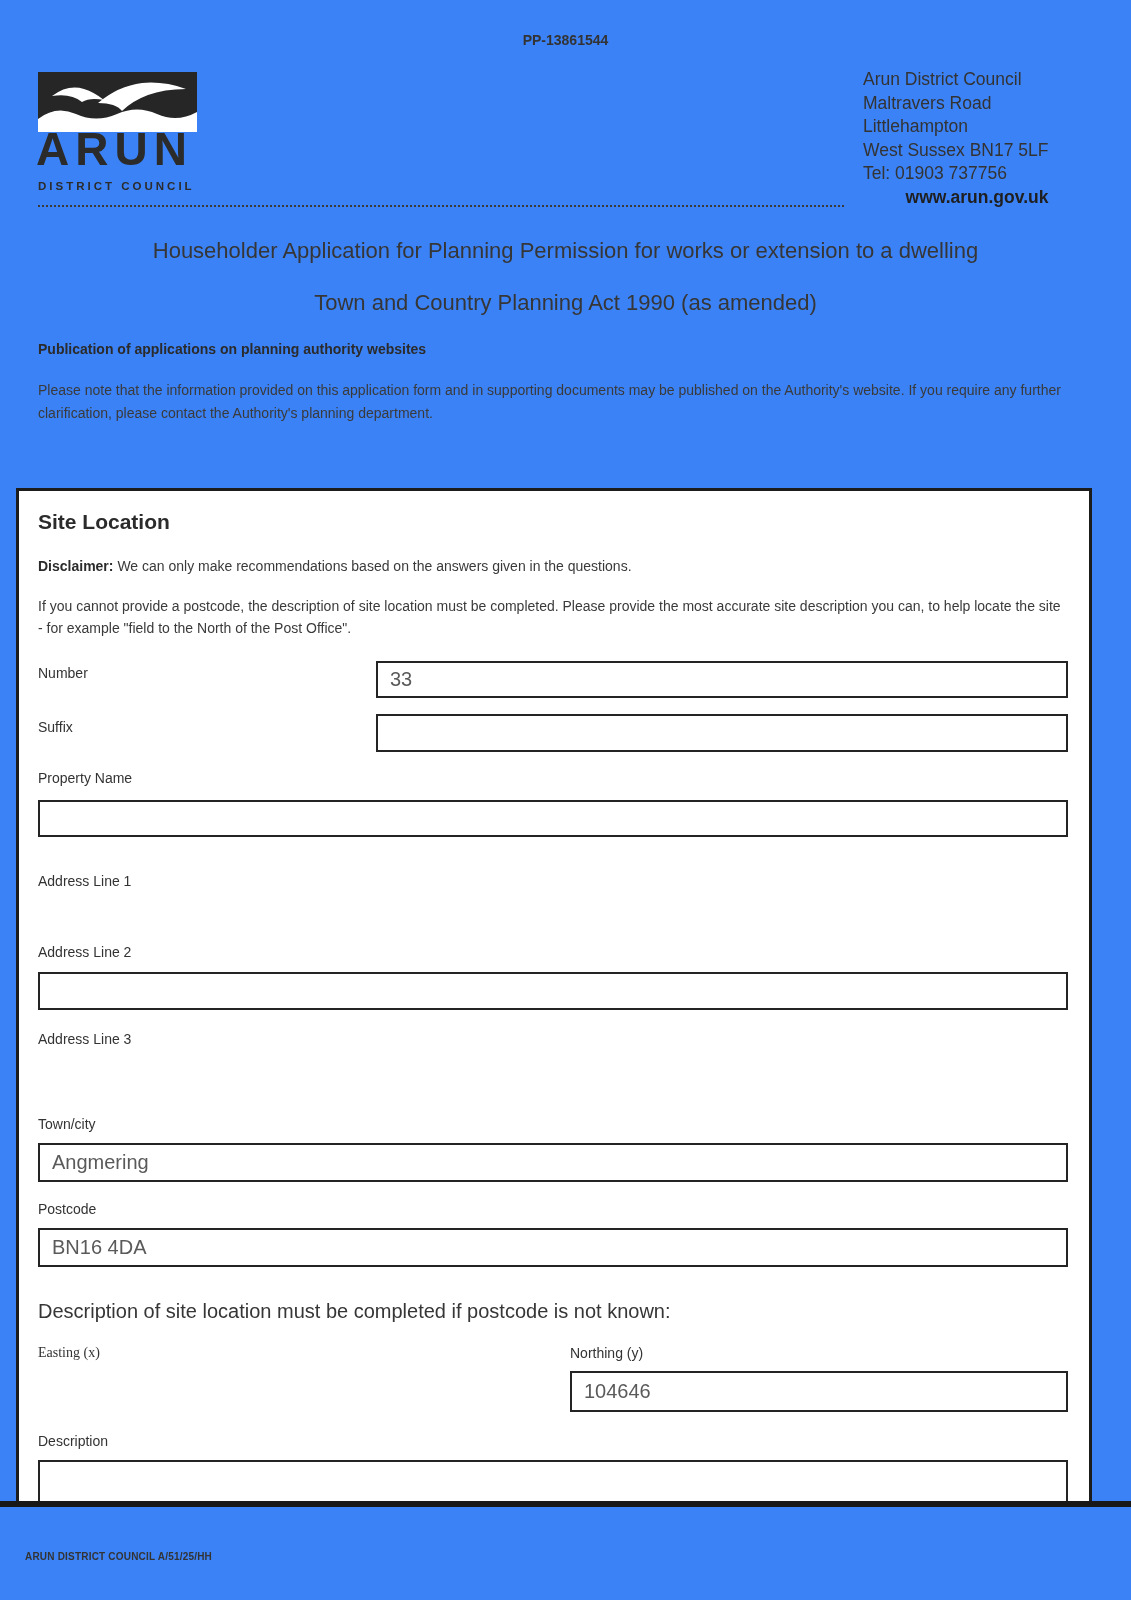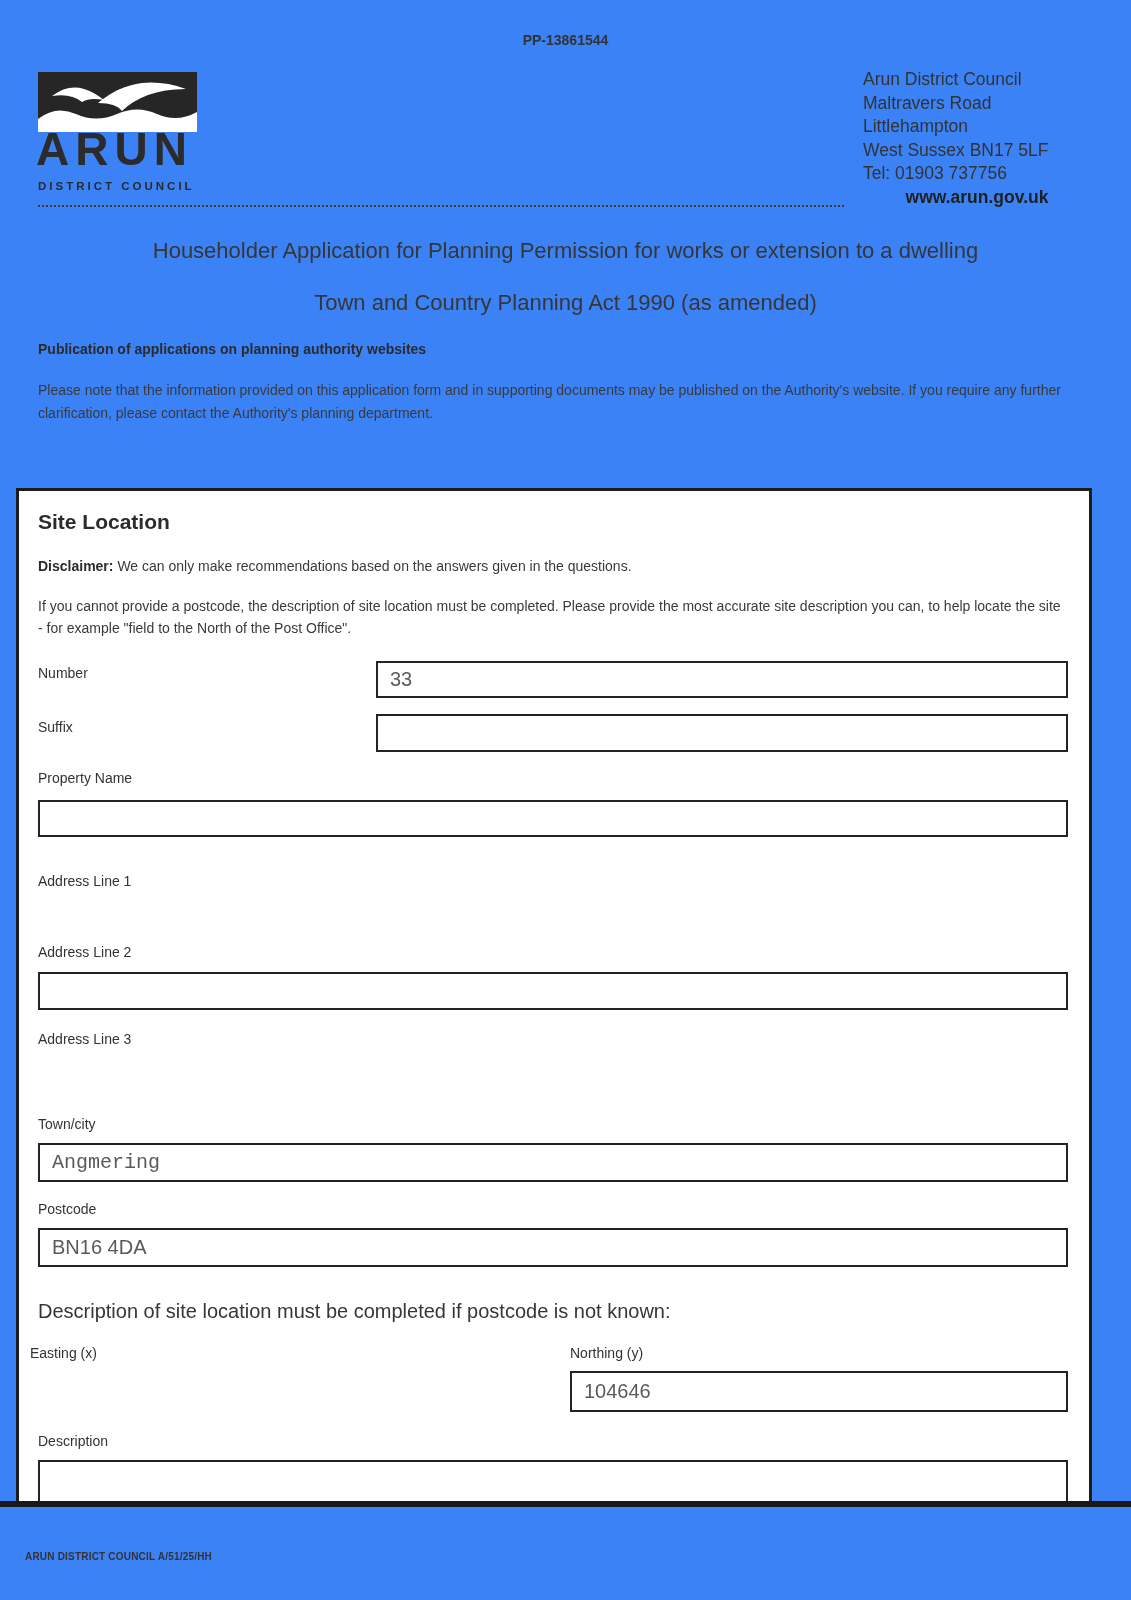--- a/index.html
+++ b/index.html
@@ -90,28 +90,28 @@
   <input class="box" style="top: 800px; left: 38px; width: 1030px; height: 37px;" type="text" value="">
 
   <div class="abs f-label" style="top:856px;left:38px;margin-top:17px;">Address Line 1</div>
 
   <div class="abs f-label" style="top:944px;left:38px;">Address Line 2</div>
   <input class="box" style="top: 972px; left: 38px; width: 1030px; height: 38px;" type="text" value="">
 
   <div class="abs f-label" style="top:1031px;left:38px;">Address Line 3</div>
 
   <div class="abs f-label" style="top:1116px;left:38px;">Town/city</div>
-  <input class="box" style="top: 1143px; left: 38px; width: 1030px; height: 39px; font-family: Liberation Mono, monospace;" type="text" value="Angmering">
+  <input class="box" style="top: 1143px; left: 38px; width: 1030px; height: 39px;" type="text" value="Angmering">
 
   <div class="abs f-label" style="top:1201px;left:38px;">Postcode</div>
   <input class="box" style="top: 1228px; left: 38px; width: 1030px; height: 39px;" type="text" value="BN16 4DA">
 
   <div class="abs desc-heading">Description of site location must be completed if postcode is not known:</div>
 
-  <div class="abs f-label" style="top:1345px;left:30px;">Easting (x)</div>
+  <div class="abs f-label" style="top:1345px;left:38px;font-family:Liberation Serif, serif;">Easting (x)</div>
   <div class="abs f-label" style="top:1345px;left:570px;">Northing (y)</div>
   <input class="box" style="top: 1371px; left: 570px; width: 498px; height: 41px;" type="text" value="104646">
 
   <div class="abs f-label" style="top:1433px;left:38px;">Description</div>
   <textarea class="box" style="top: 1460px; left: 38px; width: 1030px; height: 42px;" value=""></textarea>
 
   <div class="abs page-edge"></div>
 
   <div class="abs footer-left">ARUN DISTRICT COUNCIL A/51/25/HH</div>
 

